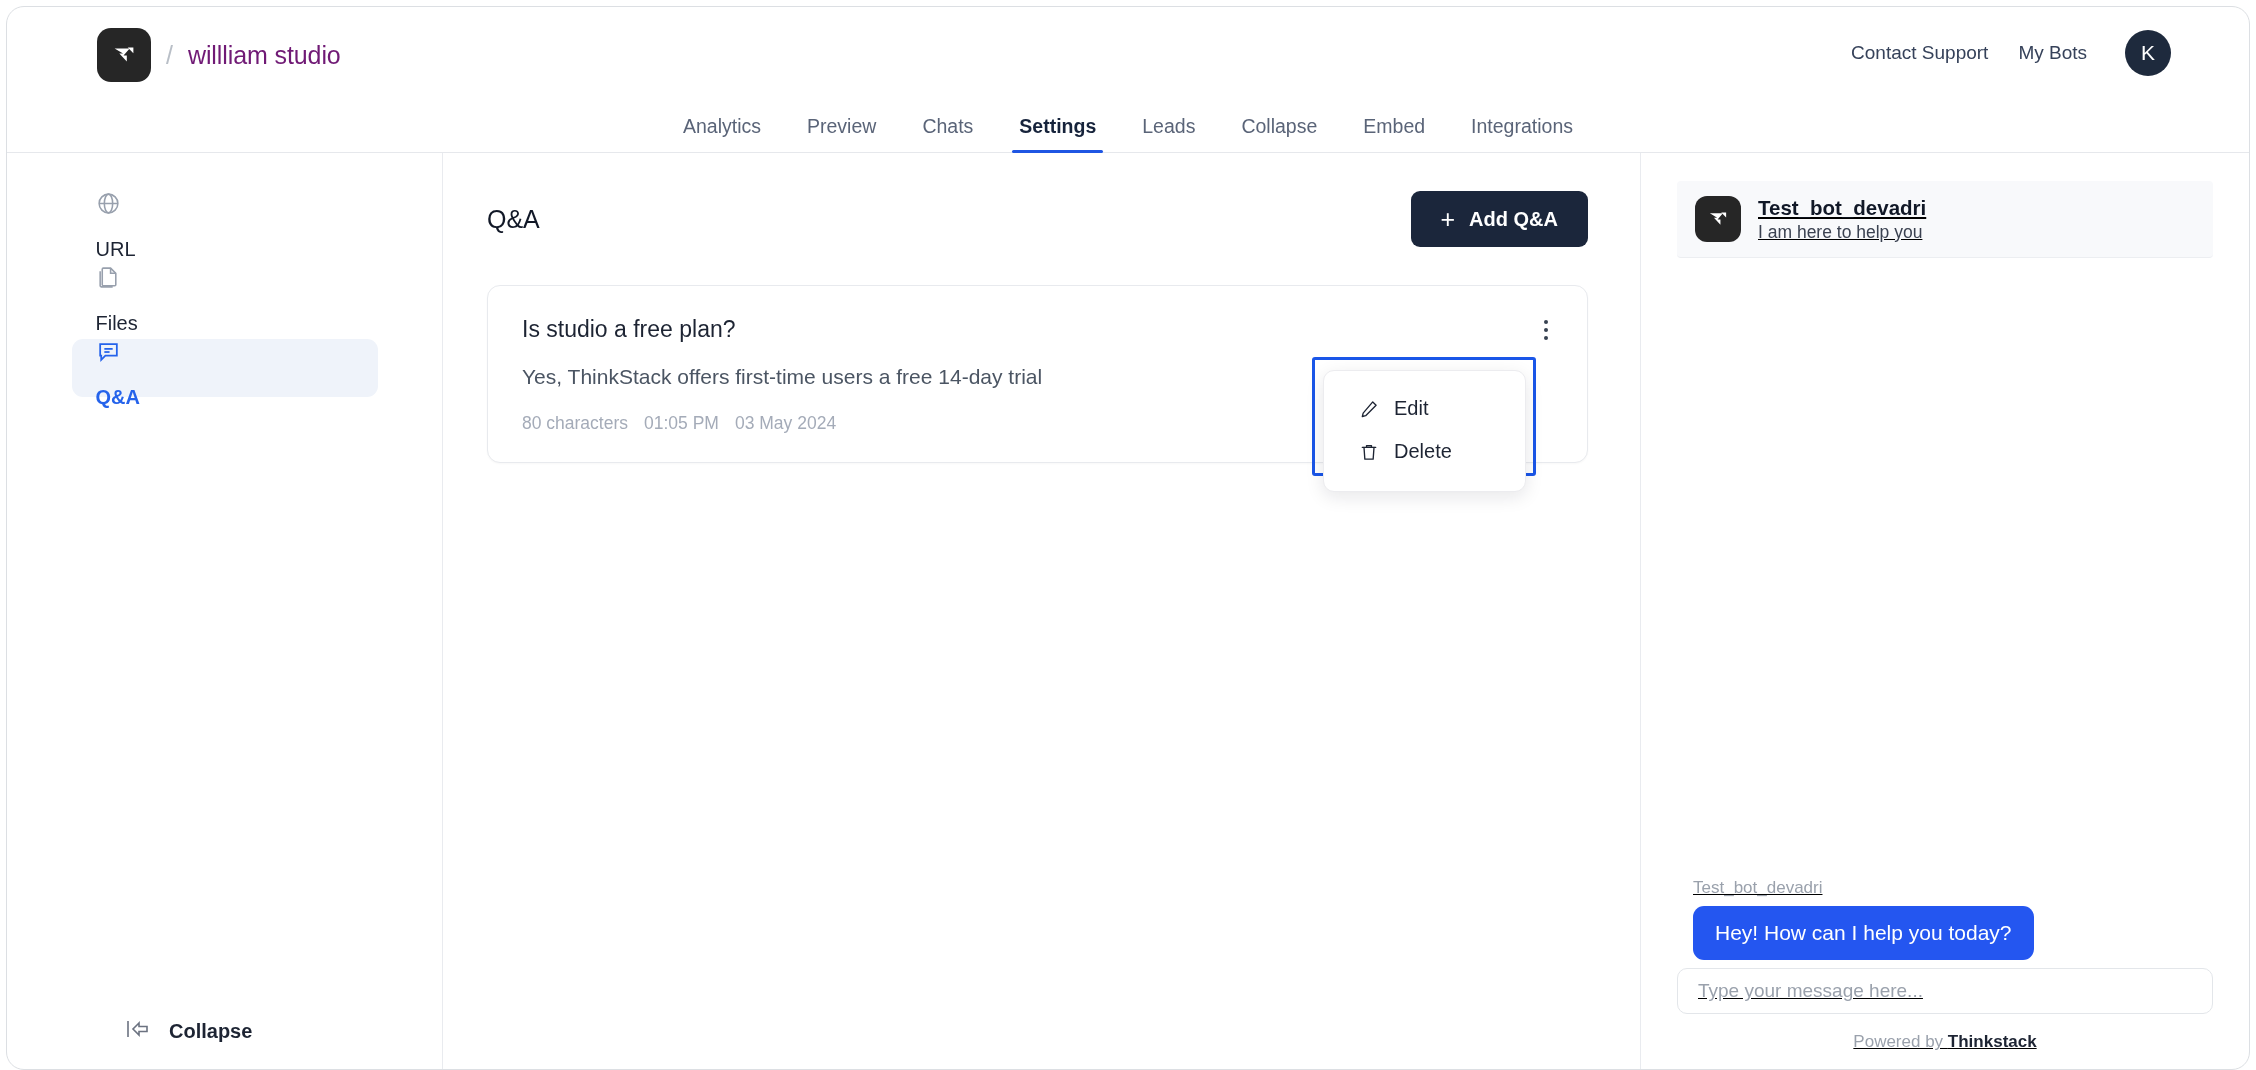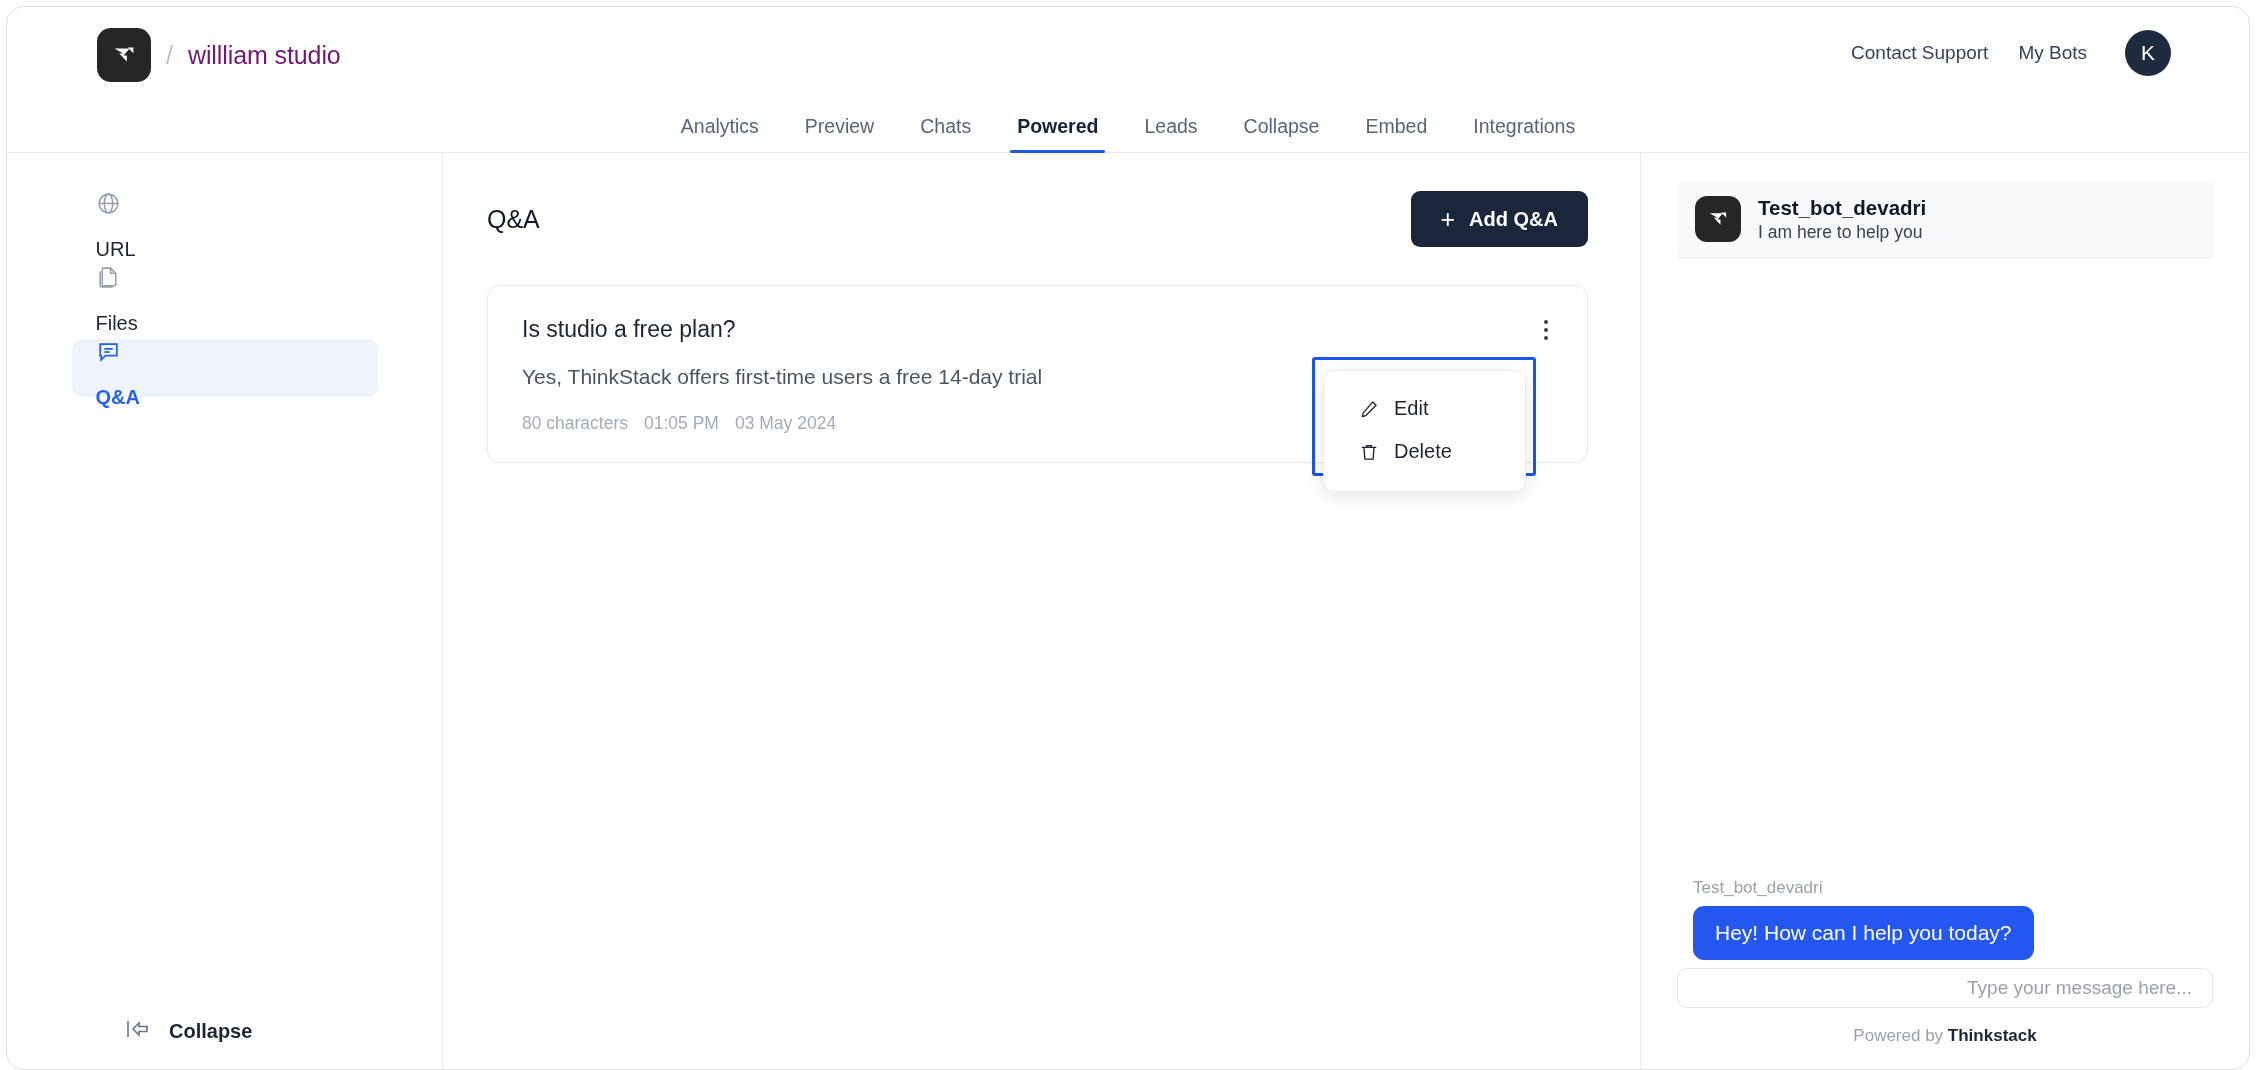--- a/index.html
+++ b/index.html
@@ -283,20 +283,21 @@
   .ctx-item .ic { width: 22px; height: 22px; display: flex; align-items: center; justify-content: center; }
 
   
   .chatpanel {
     position: relative;
     flex: 0 0 608px;
     width: 608px;
     display: flex;
     flex-direction: column;
     padding: 28px 36px 0 36px;
+    text-decoration: underline;
   }
   .chat-header {
     display: flex;
     align-items: center;
     gap: 17px;
     background: #f8f9fb;
     border-bottom: 1px solid #eceef1;
     padding: 14px 18px;
     border-radius: 4px;
   }
@@ -337,27 +338,26 @@
     padding: 15px 22px;
     border-radius: 11px;
     margin-left: 16px;
     max-width: 460px;
   }
   .chat-input {
     width: 100%;
     height: 62px;
     border: 1px solid #e3e6ea;
     border-radius: 10px;
-    padding: 4px 20px;
+    padding: 11px 20px;
     font-size: 19px;
     color: #1d2433;
     font-family: "Liberation Sans", sans-serif;
     outline: none;
     background: #ffffff;
-    text-align: right;
   }
   .chat-input::placeholder { color: #9aa1ac; }
   .powered {
     text-align: center;
     font-size: 17px;
     color: #9aa1ac;
     margin: 18px 0 24px 0;
   }
   .powered b { color: #1d2433; font-weight: 700; }
 </style>
@@ -383,21 +383,21 @@
       <a class="top-link" href="#">Contact Support</a>
       <a class="top-link" href="#">My Bots</a>
       <span class="avatar">K</span>
     </div>
   </div>
 
   <div class="tabstrip">
     <div class="tab">Analytics</div>
     <div class="tab">Preview</div>
     <div class="tab">Chats</div>
-    <div class="tab active">Powered</div>
+    <div class="tab active">Settings</div>
     <div class="tab">Leads</div>
     <div class="tab">Collapse</div>
     <div class="tab">Embed</div>
     <div class="tab">Integrations</div>
   </div>
 
   <div class="body-row">
 
     <div class="sidebar">
 

